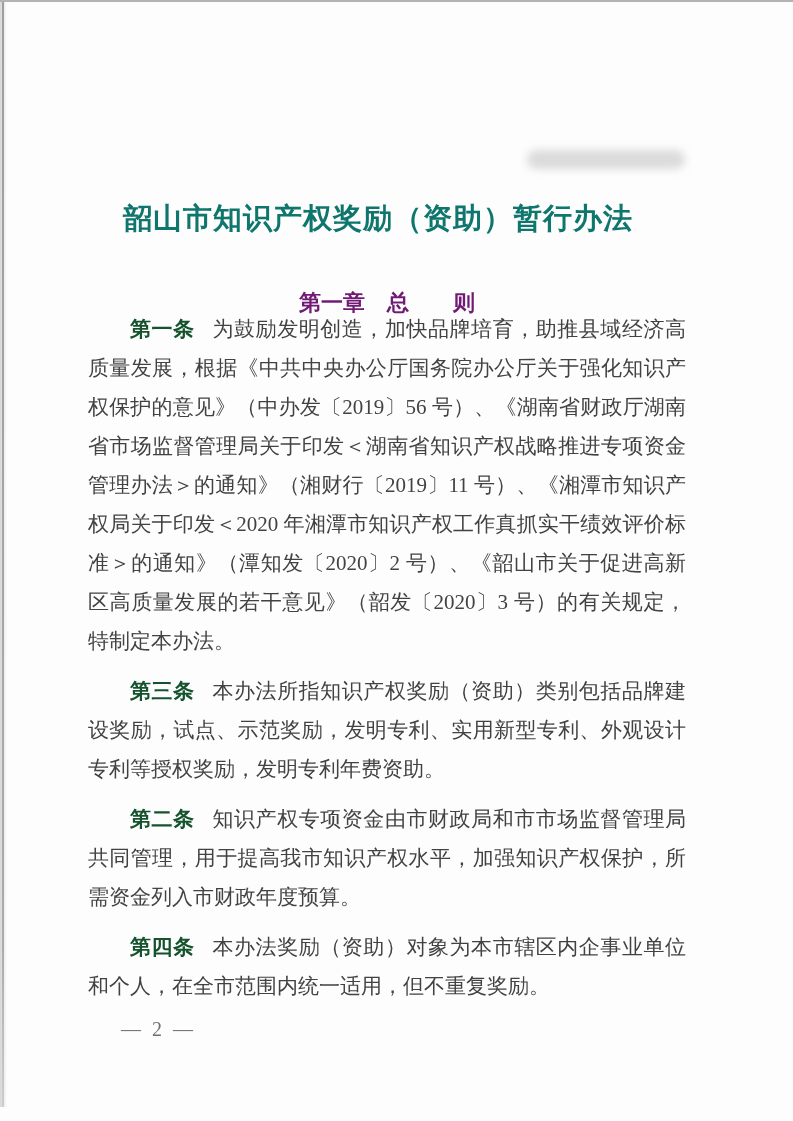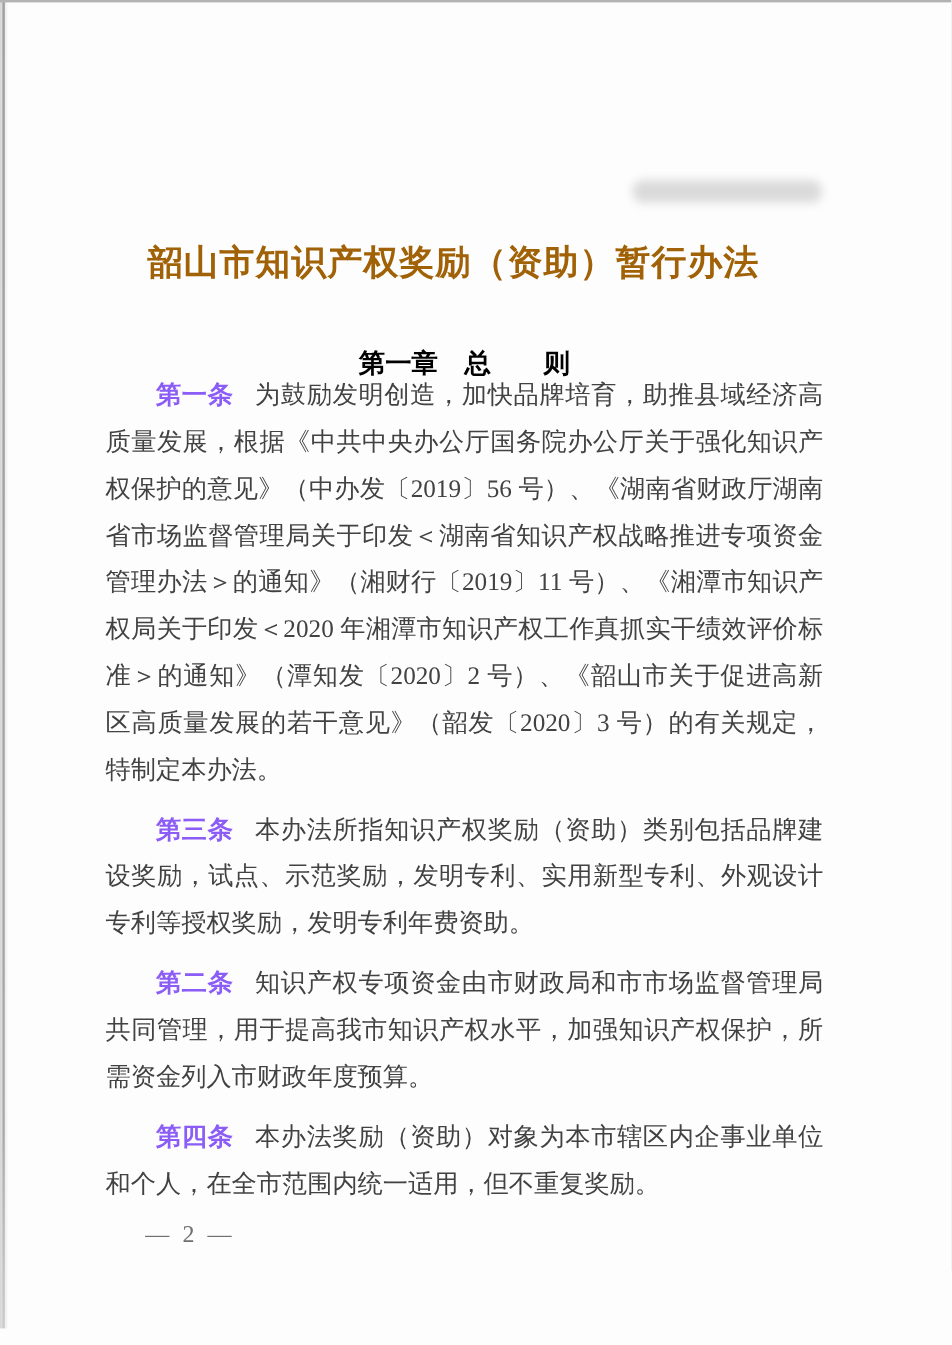--- a/index.html
+++ b/index.html
@@ -39,50 +39,50 @@
     filter: blur(4px);
     opacity: .75;
   }
   .doc-title {
     position: absolute;
     top: 180px; left: 78px; width: 600px;
     text-align: center;
     font-size: 29px;
     font-weight: bold;
     letter-spacing: 1px;
-    color: #a16207;
+    color: #0f766e;
     white-space: nowrap;
   }
   .chapter-heading {
     position: absolute;
     top: 270px; left: 88px; width: 598px;
     text-align: center;
     font-size: 22px;
     font-weight: bold;
-    color: #000000;
+    color: #701a75;
     white-space: nowrap;
   }
   .doc-body {
     position: absolute;
     top: 310px; left: 88px; width: 598px;
     font-size: 21px;
     line-height: 39px;
     text-align: justify;
     color: #424242;
   }
   .article {
     margin: 0;
     text-indent: 2em;
   }
   .article + .article {
     margin-top: 11px;
   }
   .article-label {
     font-weight: bold;
-    color: #8b5cf6;
+    color: #14532d;
     margin-right: 0.85em;
   }
   .page-number {
     position: absolute;
     top: 1018px; left: 121px;
     font-size: 20px;
     letter-spacing: 3px;
     color: #6f6f6f;
     white-space: nowrap;
   }

